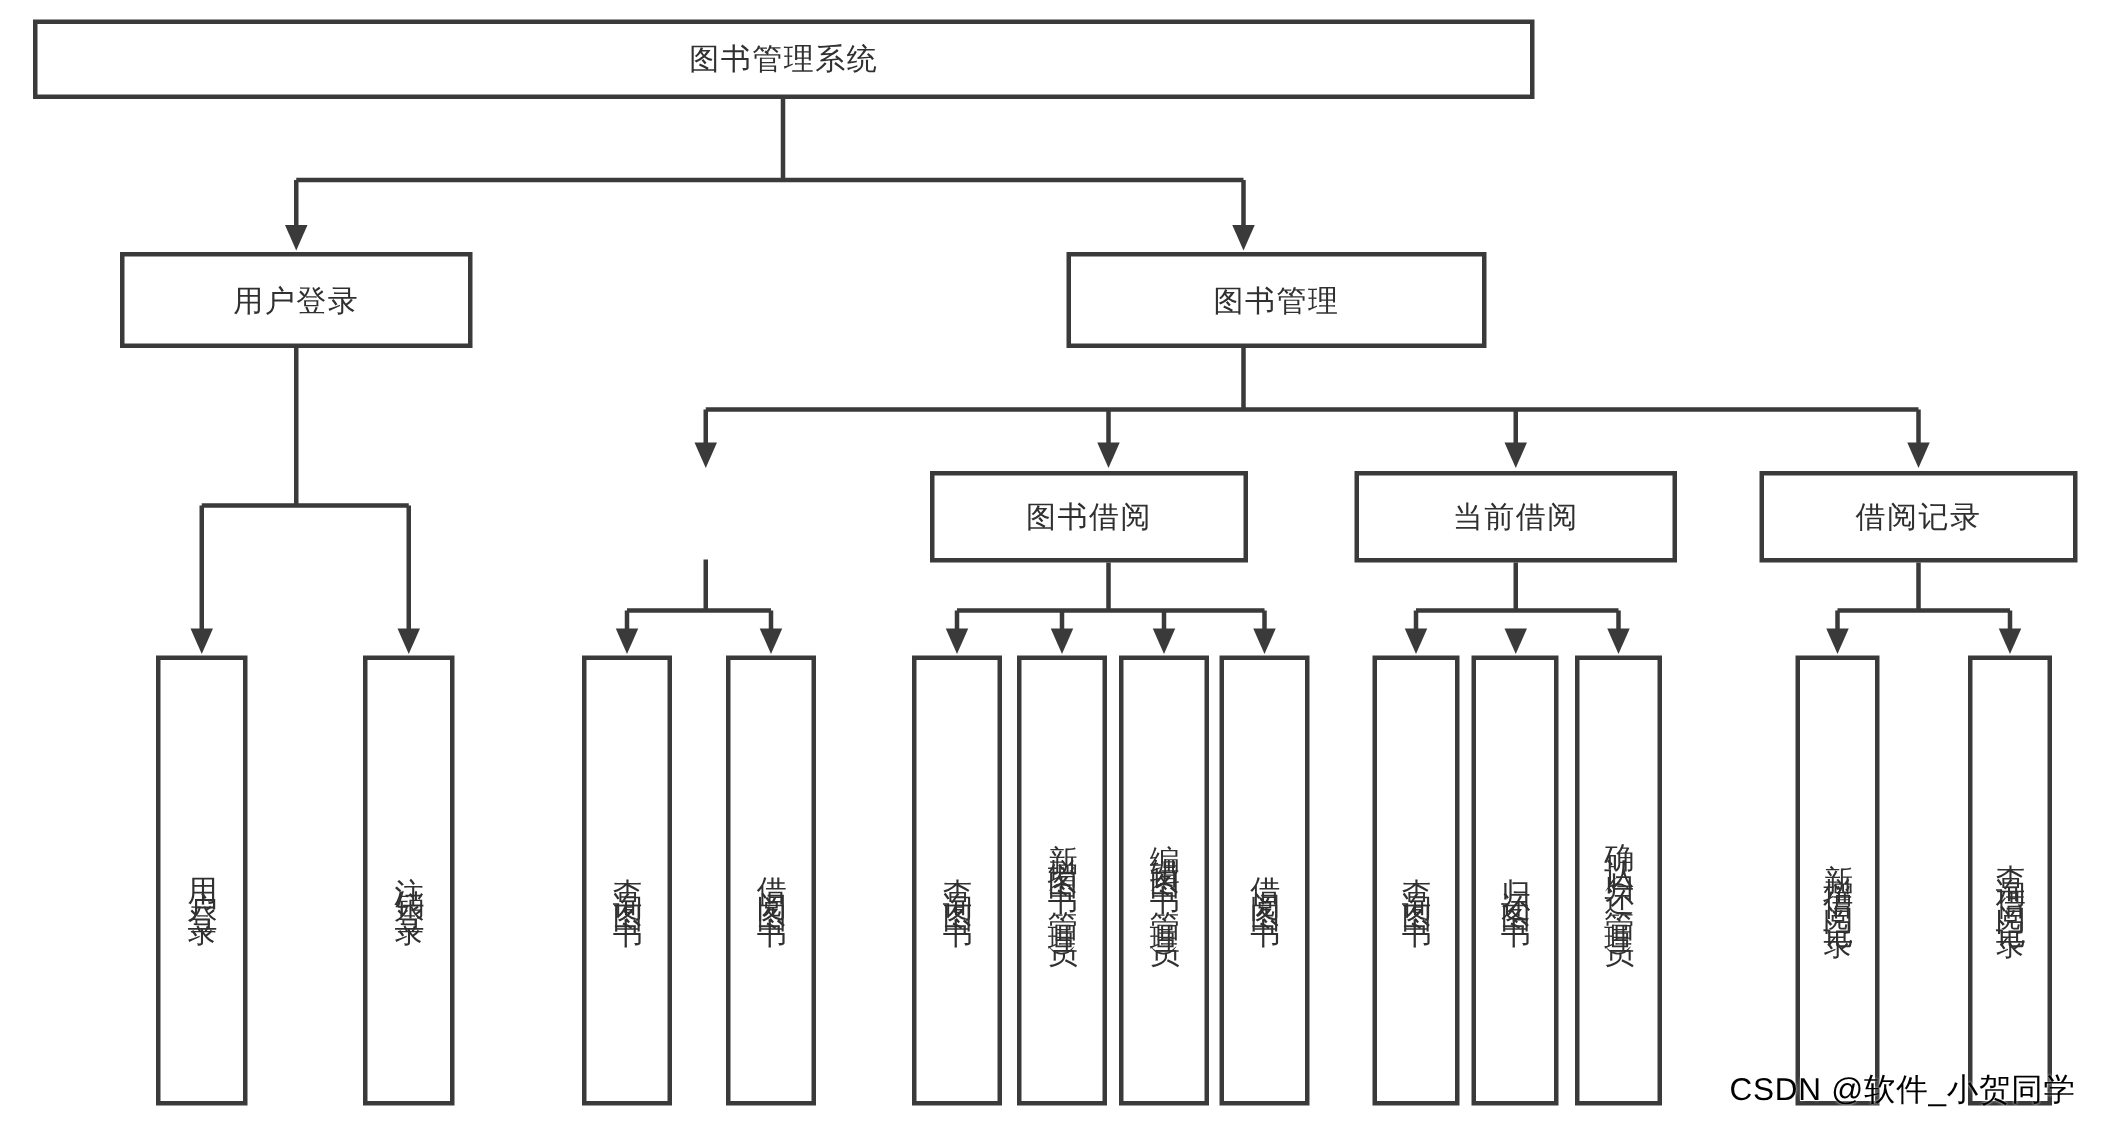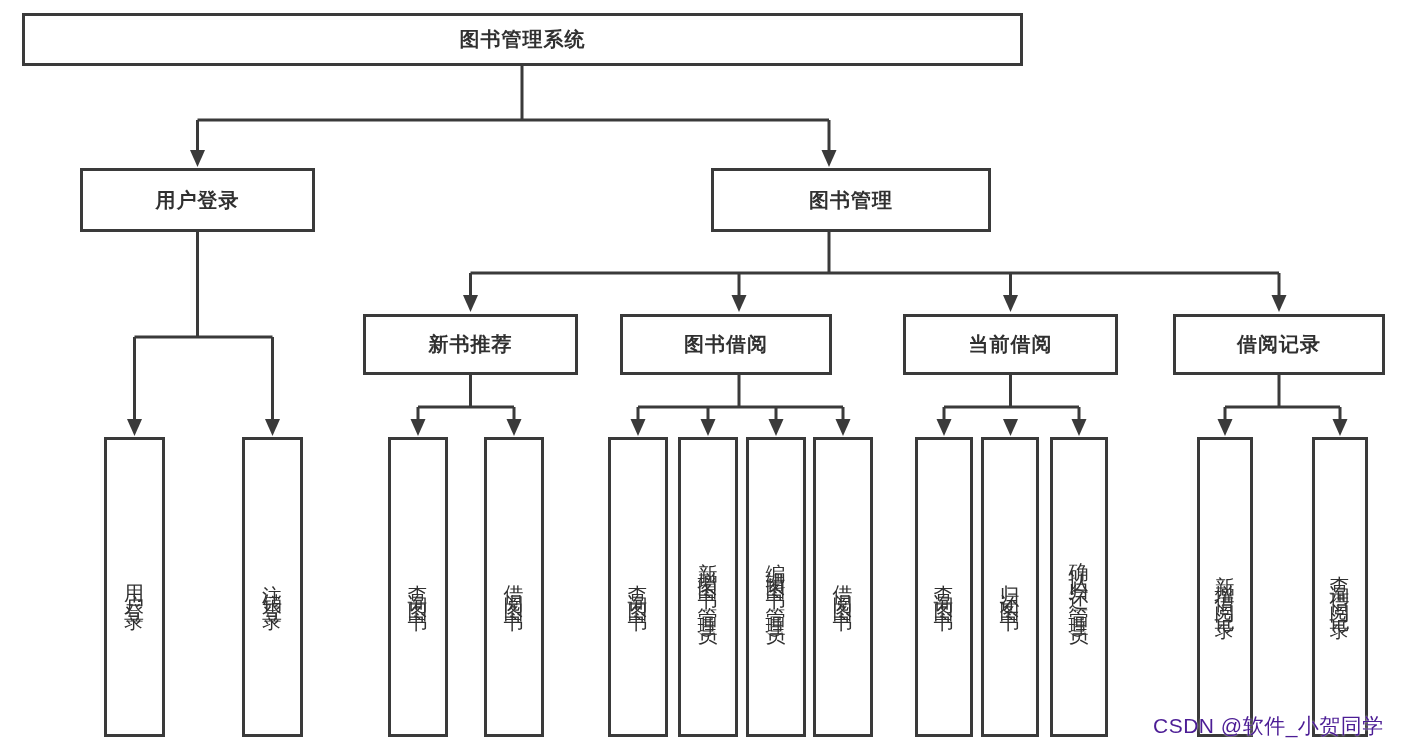--- a/index.html
+++ b/index.html
@@ -23,34 +23,34 @@
     position: absolute;
     box-sizing: border-box;
     border: 3px solid #3a3a3a;
     background: #ffffff;
     display: flex;
     align-items: center;
     justify-content: center;
     color: #303030;
     font-size: 20px;
   }
-  .node.h .lbl { letter-spacing: 1px; white-space: nowrap; font-weight: bold; }
+  .node.h .lbl { letter-spacing: 1px; white-space: nowrap; }
   .node.v .lbl {
     writing-mode: vertical-rl;
     text-orientation: mixed;
     letter-spacing: 9px;
     line-height: 1;
     white-space: nowrap;
   }
   .watermark {
     position: absolute;
     left: 1153px;
     top: 712px;
     font-size: 21px;
-    color: #4c1d95;
+    color: #000000;
     letter-spacing: 0.5px;
     white-space: nowrap;
     text-shadow: 0 0 2px #ffffff;
     z-index: 5;
   }
 </style>
 </head>
 <body>
 
 <div class="canvas">
@@ -102,23 +102,20 @@
     <span class="lbl">图书管理系统</span>
   </div>
 
   <div class="node h" style="left:80px;top:168px;width:235px;height:64px">
     <span class="lbl">用户登录</span>
   </div>
   <div class="node h" style="left:711px;top:168px;width:280px;height:64px">
     <span class="lbl">图书管理</span>
   </div>
 
-  <div class="node h" style="left:363px;top:314px;width:215px;height:61px">
-    <span class="lbl">新书推荐</span>
-  </div>
   <div class="node h" style="left:620px;top:314px;width:212px;height:61px">
     <span class="lbl">图书借阅</span>
   </div>
   <div class="node h" style="left:1173px;top:314px;width:212px;height:61px">
     <span class="lbl">借阅记录</span>
   </div>
   <div class="node h" style="left:903px;top:314px;width:215px;height:61px">
     <span class="lbl">当前借阅</span>
   </div>
 

